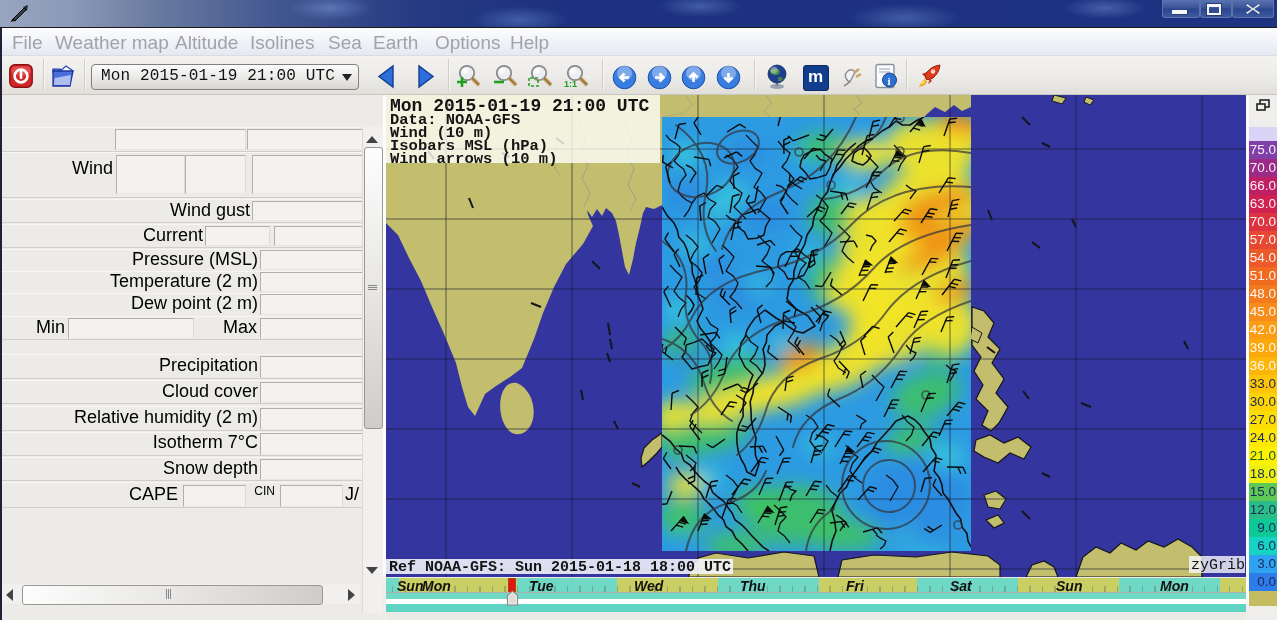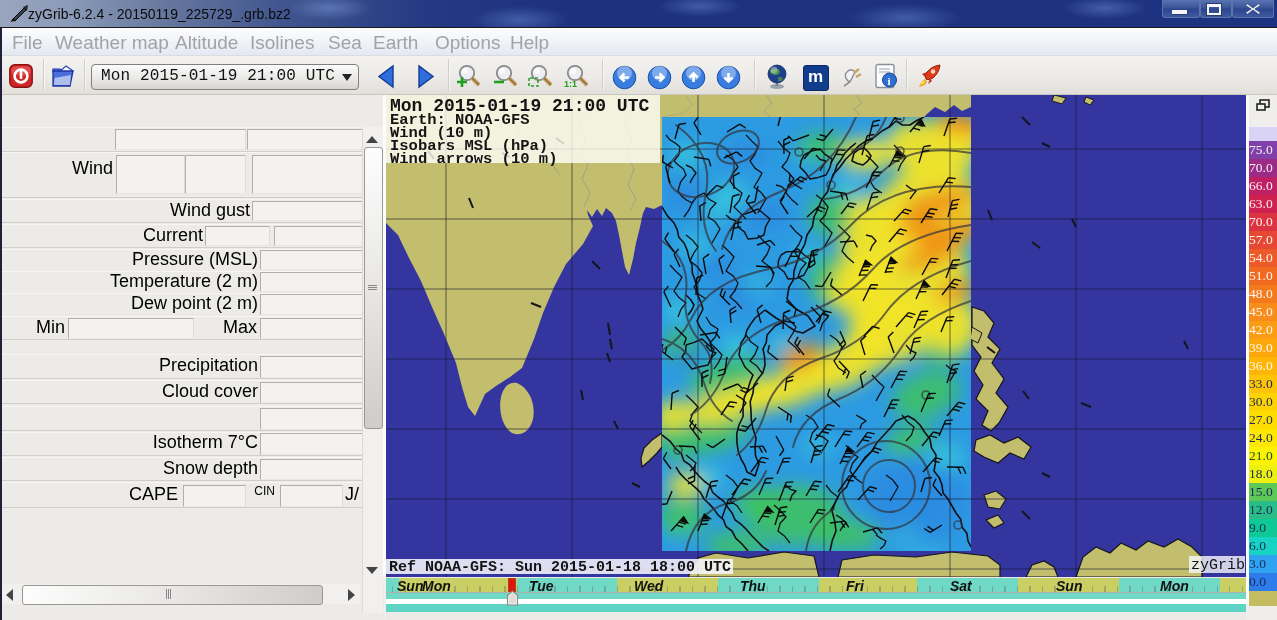--- a/index.html
+++ b/index.html
@@ -39,30 +39,29 @@
 #map{left:386px;top:95px;width:860px;height:482px;}
 #ovl{left:386px;top:95px;width:274px;height:68px;background:rgba(255,255,250,.8);}
 .mtx{position:absolute;font-family:"Liberation Mono",monospace;font-weight:bold;color:#141414;white-space:pre;}
 #refbar{left:386px;top:559px;height:15px;background:rgba(246,246,253,.88);}
 #zyg{left:1189px;top:556px;width:56px;height:17px;background:rgba(248,248,252,.8);}
 #tline{left:386px;top:577px;width:860px;height:43px;background:#eceae7;}
 .tsec{position:absolute;top:1px;height:14px;}
 .tlab{position:absolute;top:1px;font-size:14px;font-weight:bold;font-style:italic;color:#111;}
 #scale{left:1249px;top:95px;width:28px;height:525px;background:#efeeec;}
 .sband{position:absolute;left:0;width:28px;}
-.slab{position:absolute;left:0;width:27px;font-size:13.5px;font-family:Liberation Serif, serif;}
+.slab{position:absolute;left:0;width:27px;font-size:13.5px;text-align:right;}
 </style>
 </head><body>
 <div id="titlebar" class="a">
     <svg class="a" style="left:8px;top:4px" width="22" height="20" viewBox="0 0 22 20">
 <path d="M4 16 L16 4 L18 6 L7 17 Z" fill="#3a3f4a" stroke="#0a0a0a" stroke-width="1"></path>
 <path d="M2.5 18 L5 14.5 L7.5 16.5 Z" fill="#0a0a0a"></path>
 <path d="M15 3 L20 1 L19 7 Z" fill="#23262e"></path>
     </svg>
-    <span class="tt a">zyGrib-6.2.4 - 20150119_225729_.grb.bz2</span>
     <div class="wbtn a" style="left:1162px;width:36px"></div>
     <div class="wbtn a" style="left:1200px;width:30px"></div>
     <div class="wbtn a" style="left:1232px;width:40px"></div>
     <div class="a" style="left:1172px;top:10px;width:15px;height:4px;background:#f4f6fa;border:1px solid #2a3c6e;border-width:0 1px 1px 0"></div>
     <div class="a" style="left:1207px;top:4px;width:10px;height:6px;border:2px solid #f4f6fa;border-top-width:3px;outline:1px solid #2a3c6e"></div>
     <svg class="a" style="left:1245px;top:3px" width="16" height="12" viewBox="0 0 16 12">
 <path d="M2.4 .8 L8 5 L13.6 .8 L15.4 2.4 L9.8 6 L15.4 9.6 L13.6 11.2 L8 7 L2.4 11.2 L.6 9.6 L6.2 6 L.6 2.4 Z" fill="#f2f4f8" stroke="#31437a" stroke-width=".7"></path>
     </svg>
   </div>
 <div class="a" style="left:0;top:27px;width:1277px;height:1px;background:#1a1a1a"></div>
@@ -214,20 +213,21 @@
     <div class="box" style="left:68px;top:223px;width:124px;height:19px"></div>
     <span class="lab" style="right:127px;top:222px;font-size:18px">Max</span>
     <div class="box" style="left:260px;top:223px;width:101px;height:19px"></div>
     <div class="row a" style="top:259px;height:23px"></div>
     <span class="lab" style="right:126px;top:260px;font-size:18px">Precipitation</span>
     <div class="box" style="left:260px;top:261px;width:101px;height:20px"></div>
     <div class="row a" style="top:285px;height:22px"></div>
     <span class="lab" style="right:126px;top:286px;font-size:18px">Cloud cover</span>
     <div class="box" style="left:260px;top:287px;width:101px;height:19px"></div>
     <div class="row a" style="top:311px;height:23px"></div>
+    <span class="lab" style="right:126px;top:312px;font-size:18px">Relative humidity (2 m)</span>
     <div class="box" style="left:260px;top:313px;width:101px;height:20px"></div>
     <div class="row a" style="top:337px;height:22px"></div>
     <span class="lab" style="right:126px;top:337px;font-size:18px">Isotherm 7°C</span>
     <div class="box" style="left:260px;top:338px;width:101px;height:20px"></div>
     <div class="row a" style="top:362px;height:22px"></div>
     <span class="lab" style="right:126px;top:363px;font-size:18px">Snow depth</span>
     <div class="box" style="left:260px;top:364px;width:101px;height:19px"></div>
     <div class="row a" style="top:387px;height:24px"></div>
     <span class="lab" style="right:206px;top:389px;font-size:18px">CAPE</span>
     <div class="box" style="left:183px;top:390px;width:61px;height:20px"></div>
@@ -1142,21 +1142,21 @@
       <line x1="798" y1="246" x2="802" y2="254"></line>
       <line x1="636" y1="416" x2="644" y2="424"></line>
       <line x1="656" y1="378" x2="664" y2="382"></line>
       <line x1="42" y1="56" x2="48" y2="64"></line>
       <line x1="116" y1="58" x2="124" y2="62"></line>
       <line x1="206" y1="166" x2="214" y2="174"></line>
     </g>
   </svg>
 <div id="ovl" class="a"></div>
 <span class="mtx" style="left:390px;top:96px;font-size:18px">Mon 2015-01-19 21:00 UTC</span>
-<span class="mtx" style="left:390px;top:111px;font-size:15.5px">Earth: NOAA-GFS</span>
+<span class="mtx" style="left:390px;top:111px;font-size:15.5px">Data: NOAA-GFS</span>
 <span class="mtx" style="left:390px;top:124px;font-size:15.5px">Wind (10 m)</span>
 <span class="mtx" style="left:390px;top:137px;font-size:15.5px">Isobars MSL (hPa)</span>
 <span class="mtx" style="left:390px;top:150px;font-size:15.5px">Wind arrows (10 m)</span>
 <div id="refbar" class="a" style="width:347px"></div>
 <span class="mtx" style="left:389px;top:559px;font-size:15px">Ref NOAA-GFS: Sun 2015-01-18 18:00 UTC</span>
 <div id="zyg" class="a"></div>
 <span class="mtx" style="left:1191px;top:557px;font-size:15px;font-weight:normal">zyGrib</span>
 <div id="tline" class="a">
     <div class="tsec" style="left:0px;width:13px;background:#6fd9c6"></div>
     <div class="tsec" style="left:13px;width:118px;background:#c9cf63"></div>

